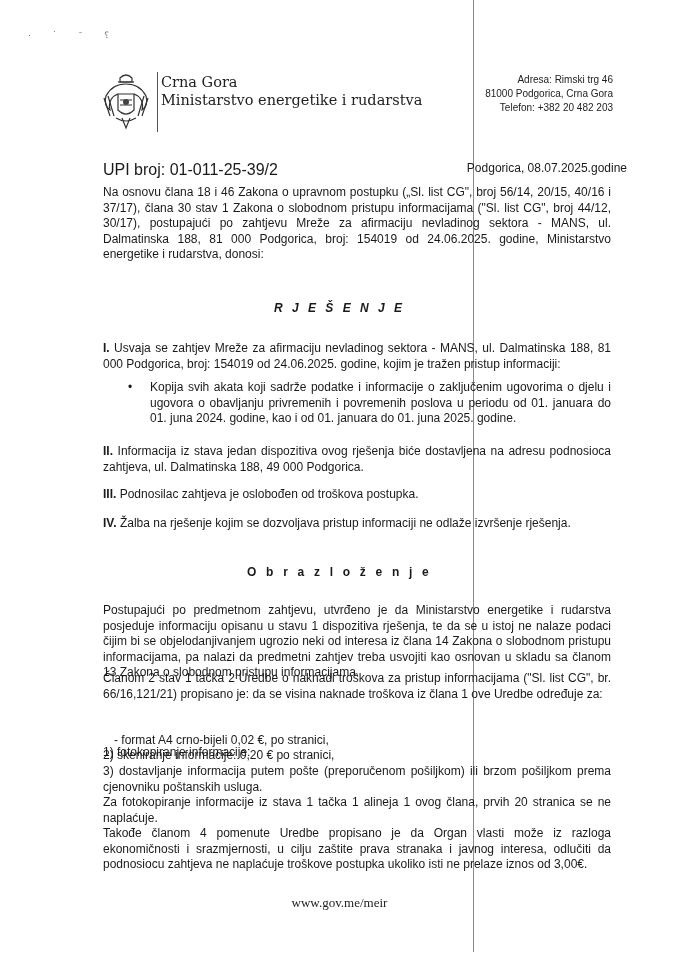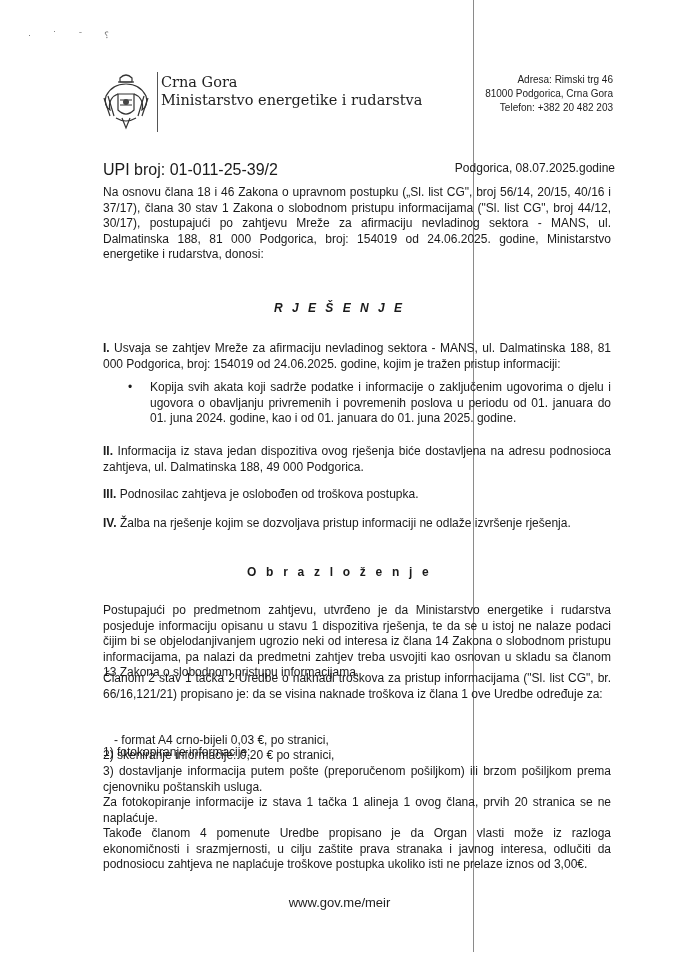--- a/index.html
+++ b/index.html
@@ -7,31 +7,31 @@
     width: 679px; height: 960px; background: #ffffff; position: relative; overflow: hidden;
     font-family: "Liberation Sans", sans-serif; color: #1a1a1a;
   }
   .scanline { position: absolute; left: 473px; top: 0; width: 1px; height: 952px; background: #8a8a8a; }
   .specks { position: absolute; left: 28px; top: 28px; font-size: 9px; color: #666; letter-spacing: 10px; }
   .crest { position: absolute; left: 100px; top: 72px; width: 52px; height: 58px; }
   .hdr-rule { position: absolute; left: 157px; top: 72px; width: 1px; height: 60px; background: #555; }
   .org { position: absolute; left: 161px; top: 73px; font-family: "DejaVu Serif", "Liberation Serif", serif; font-size: 14.5px; line-height: 18px; color: #222; }
   .contact { position: absolute; right: 66px; top: 73px; text-align: right; font-size: 10px; line-height: 14px; color: #222; }
   .meta-left { position: absolute; left: 103px; top: 161px; font-size: 16px; }
-  .meta-right { position: absolute; right: 64px; top: 161px; font-size: 12px; }
+  .meta-right { position: absolute; right: 52px; top: 161px; font-size: 12px; }
   .text { position: absolute; left: 103px; width: 508px; font-size: 12px; line-height: 15.6px; text-align: justify; }
   .center-title { position: absolute; left: 0; width: 679px; text-align: center; font-weight: bold; font-size: 12px; }
   .t1 { top: 301px; font-style: italic; letter-spacing: 3px; }
   .t2 { top: 565px; letter-spacing: 3.2px; }
   .roman { font-weight: bold; }
   .bullet-row { position: absolute; left: 128px; width: 483px; font-size: 12px; line-height: 15.6px; }
   .bullet-row .dot { position: absolute; left: 0; top: 0; }
   .bullet-row .btext { margin-left: 22px; display: block; }
   .plain { text-align: left; }
-  .footer { position: absolute; left: 0; width: 679px; top: 895px; text-align: center; font-family: Liberation Sans, sans-serif; font-size: 13px; color: #222; }
+  .footer { position: absolute; left: 0; width: 679px; top: 895px; text-align: center; font-family: Liberation Serif, serif; font-size: 13px; color: #222; }
 </style>
 </head>
 <body>
 
 <div class="scanline"></div>
 <div class="specks">· ˙ ˉ ⸮</div>
 
 <svg class="crest" viewBox="0 0 52 58">
   <g fill="none" stroke="#333" stroke-width="1.2">
     <path d="M20 6 Q26 0 32 6 L32 10 L20 10 Z"></path>
@@ -78,19 +78,19 @@
   <span class="roman">III.</span><span> Podnosilac zahtjeva je oslobođen od troškova postupka.</span>
 </div>
 <div class="text" style="top:516px;">
   <span class="roman">IV.</span><span> Žalba na rješenje kojim se dozvoljava pristup informaciji ne odlaže izvršenje rješenja.</span>
 </div>
 
 <div class="center-title t2">O b r a z l o ž e n j e</div>
 <div class="text" style="top:603px;">Postupajući po predmetnom zahtjevu, utvrđeno je da Ministarstvo energetike i rudarstva posjeduje informaciju opisanu u stavu 1 dispozitiva rješenja, te da se u istoj ne nalaze podaci čijim bi se objelodanjivanjem ugrozio neki od interesa iz člana 14 Zakona o slobodnom pristupu informacijama, pa nalazi da predmetni zahtjev treba usvojiti kao osnovan u skladu sa članom 13 Zakona o slobodnom pristupu informacijama.</div>
 <div class="text" style="top:671px;">Članom 2 stav 1 tačka 2 Uredbe o naknadi troškova za pristup informacijama ("Sl. list CG", br. 66/16,121/21) propisano je: da se visina naknade troškova iz člana 1 ove Uredbe određuje za:</div>
 <div class="text plain" style="top:745px;">1) fotokopiranje informacije:</div>
-<div class="text plain" style="top:733px; left:114px;">- format A4 crno-bijeli 0,03 €, po stranici,</div>
+<div class="text plain" style="top:733px; left:114px;">- format A4 crno-bijeli 0,02 €, po stranici,</div>
 <div class="text plain" style="top:748px;">2) skeniranje informacije: 0,20 € po stranici,</div>
 <div class="text" style="top:764px;">3) dostavljanje informacija putem pošte (preporučenom pošiljkom) ili brzom pošiljkom prema cjenovniku poštanskih usluga.</div>
 <div class="text" style="top:795px;">Za fotokopiranje informacije iz stava 1 tačka 1 alineja 1 ovog člana, prvih 20 stranica se ne naplaćuje.</div>
 <div class="text" style="top:826px;">Takođe članom 4 pomenute Uredbe propisano je da Organ vlasti može iz razloga ekonomičnosti i srazmjernosti, u cilju zaštite prava stranaka i javnog interesa, odlučiti da podnosiocu zahtjeva ne naplaćuje troškove postupka ukoliko isti ne prelaze iznos od 3,00€.</div>
 
 <div class="footer">www.gov.me/meir</div>
 
 </body></html>

